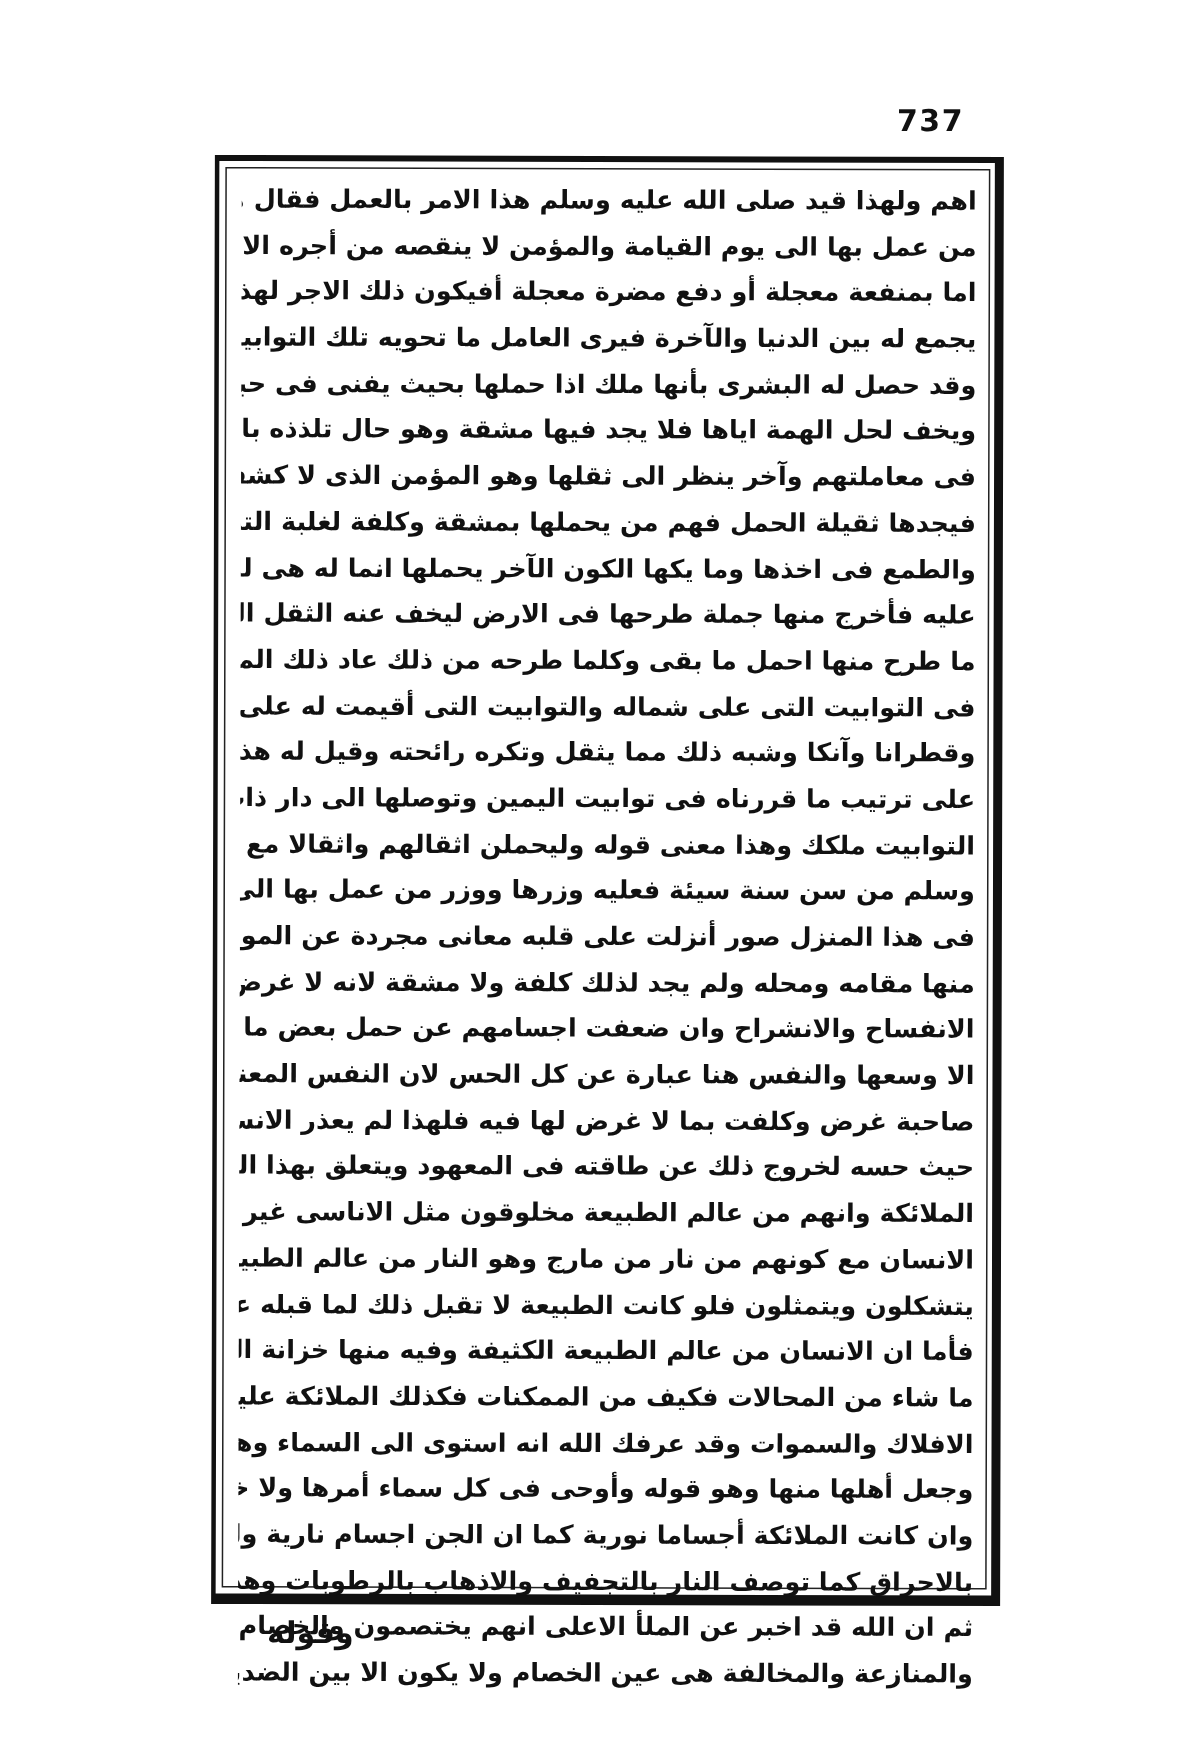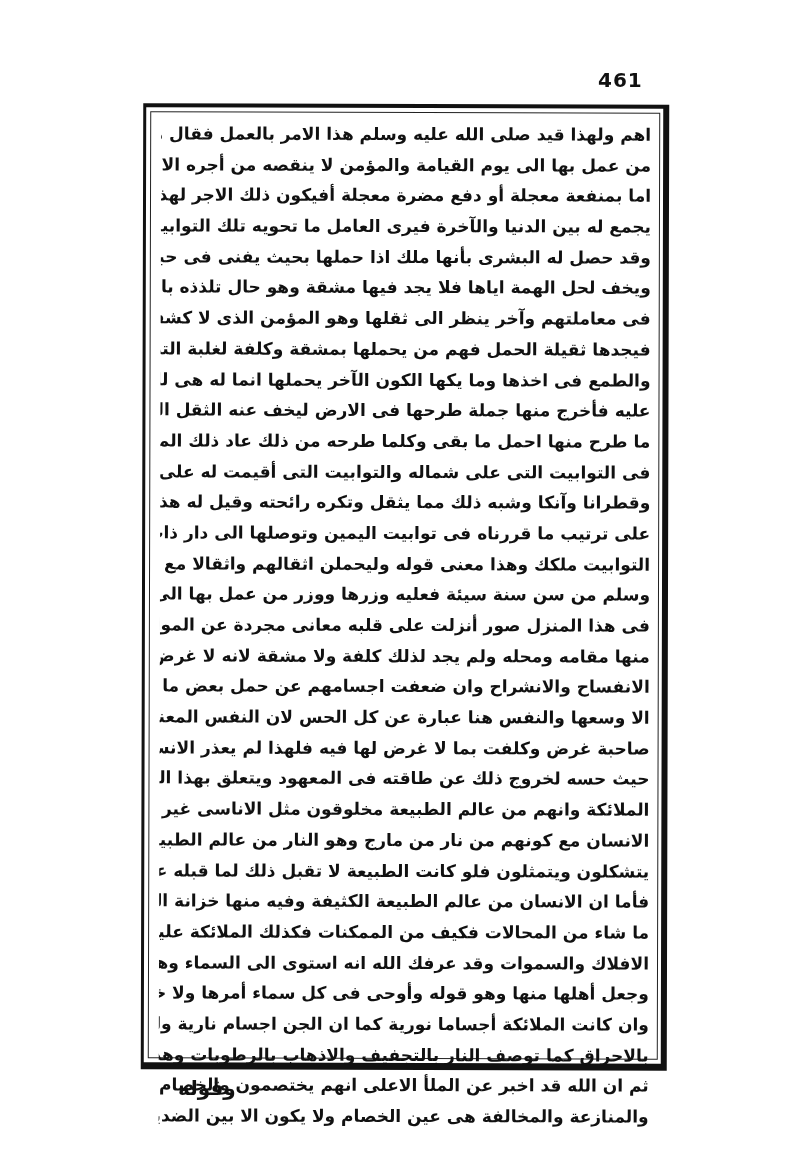--- a/index.html
+++ b/index.html
@@ -71,21 +71,21 @@
       left: 178px;
       top: 1076px;
       font-size: 20px;
       font-weight: bold;
       direction: rtl;
     }
   </style>
 </head>
 <body>
 
-<div class="page-number">461</div>
+<div class="page-number">737</div>
 
 <div class="frame-outer">
   <div class="frame-inner">
     <div class="text-block">
       <div class="line">اهم ولهذا قيد صلى الله عليه وسلم هذا الامر بالعمل فقال من سن سنة حسنة فله أجرها وأجر</div>
       <div class="line">من عمل بها الى يوم القيامة والمؤمن لا ينقصه من أجره الاخروى شيأ والذى يعطى أجره فى الدنيا</div>
       <div class="line">اما بمنفعة معجلة أو دفع مضرة معجلة أفيكون ذلك الاجر لهذا العامل فى الآخرة محققا وقد</div>
       <div class="line">يجمع له بين الدنيا والآخرة فيرى العامل ما تحويه تلك التوابيت من الاشياء النفيسة وما كلها</div>
       <div class="line">وقد حصل له البشرى بأنها ملك اذا حملها بحيث يفنى فى حبها والتعشق بها فيهون عليه حملها</div>
       <div class="line">ويخف لحل الهمة اياها فلا يجد فيها مشقة وهو حال تلذذه بالاذى وبما يحسن لاهل النعمة</div>

